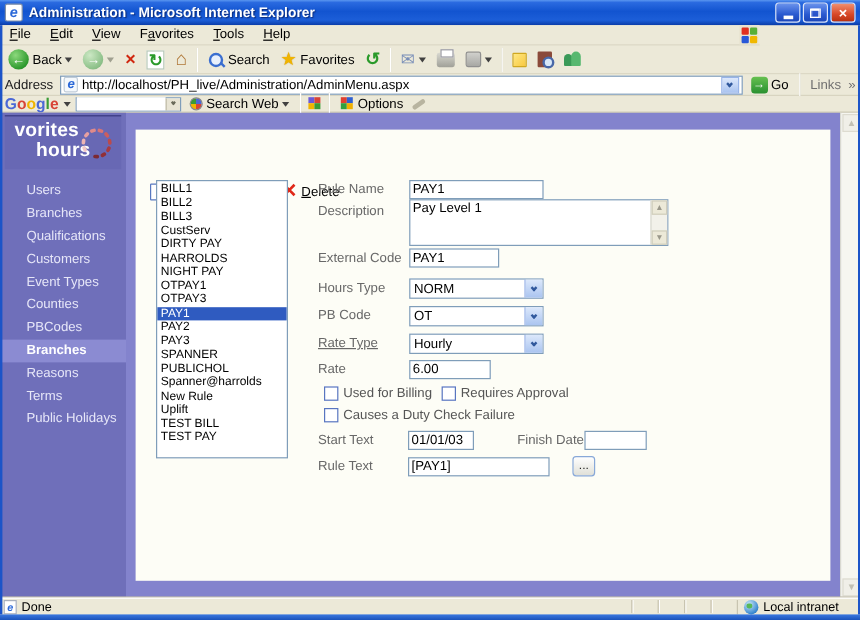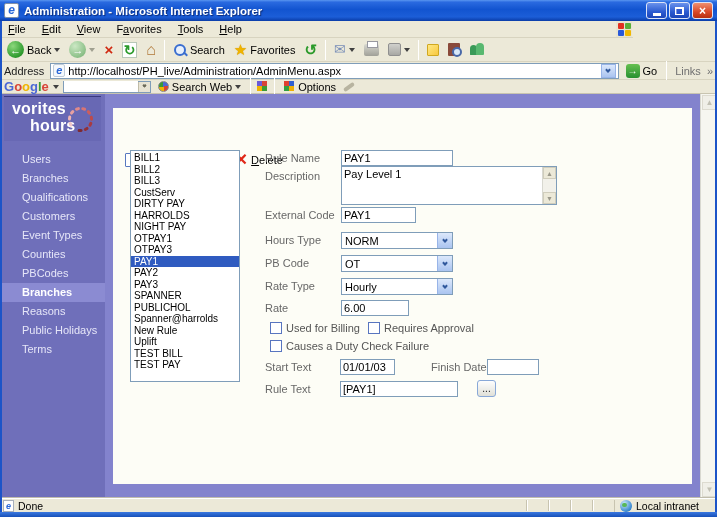--- a/index.html
+++ b/index.html
@@ -337,22 +337,22 @@
       <div id="side-nav">
           <div class="side-item">Users</div>
           <div class="side-item">Branches</div>
           <div class="side-item">Qualifications</div>
           <div class="side-item">Customers</div>
           <div class="side-item">Event Types</div>
           <div class="side-item">Counties</div>
           <div class="side-item">PBCodes</div>
           <div class="side-item selected">Branches</div>
           <div class="side-item">Reasons</div>
+          <div class="side-item">Terms</div>
           <div class="side-item">Public Holidays</div>
-          <div class="side-item">Terms</div>
         </div>
     </div>
 
     <div class="content">
 
       <div id="actions">
           <div class="act-btn">
             <span class="act-icon new-page-icon"></span>
             <span><u>N</u>ew</span>
           </div>
@@ -413,21 +413,21 @@
         </div>
 
         <span class="flabel" style="top:149px;">PB Code</span>
         <div class="xp-select" style="top:147px;">
           <span class="sel-val">OT</span>
           <span class="sel-btn">
               <i class="chev"></i>
             </span>
         </div>
 
-        <span class="flabel" style="top:172px;">Rate Type</span>
+        <span class="flabel" style="top:172px;text-decoration:underline;">Rate Type</span>
         <div class="xp-select" style="top:170px;">
           <span class="sel-val">Hourly</span>
           <span class="sel-btn">
               <i class="chev"></i>
             </span>
         </div>
 
         <span class="flabel" style="top:194px;">Rate</span>
         <input class="txt" style="left: 228px; top: 192px; width: 68px;" value="6.00">
 

